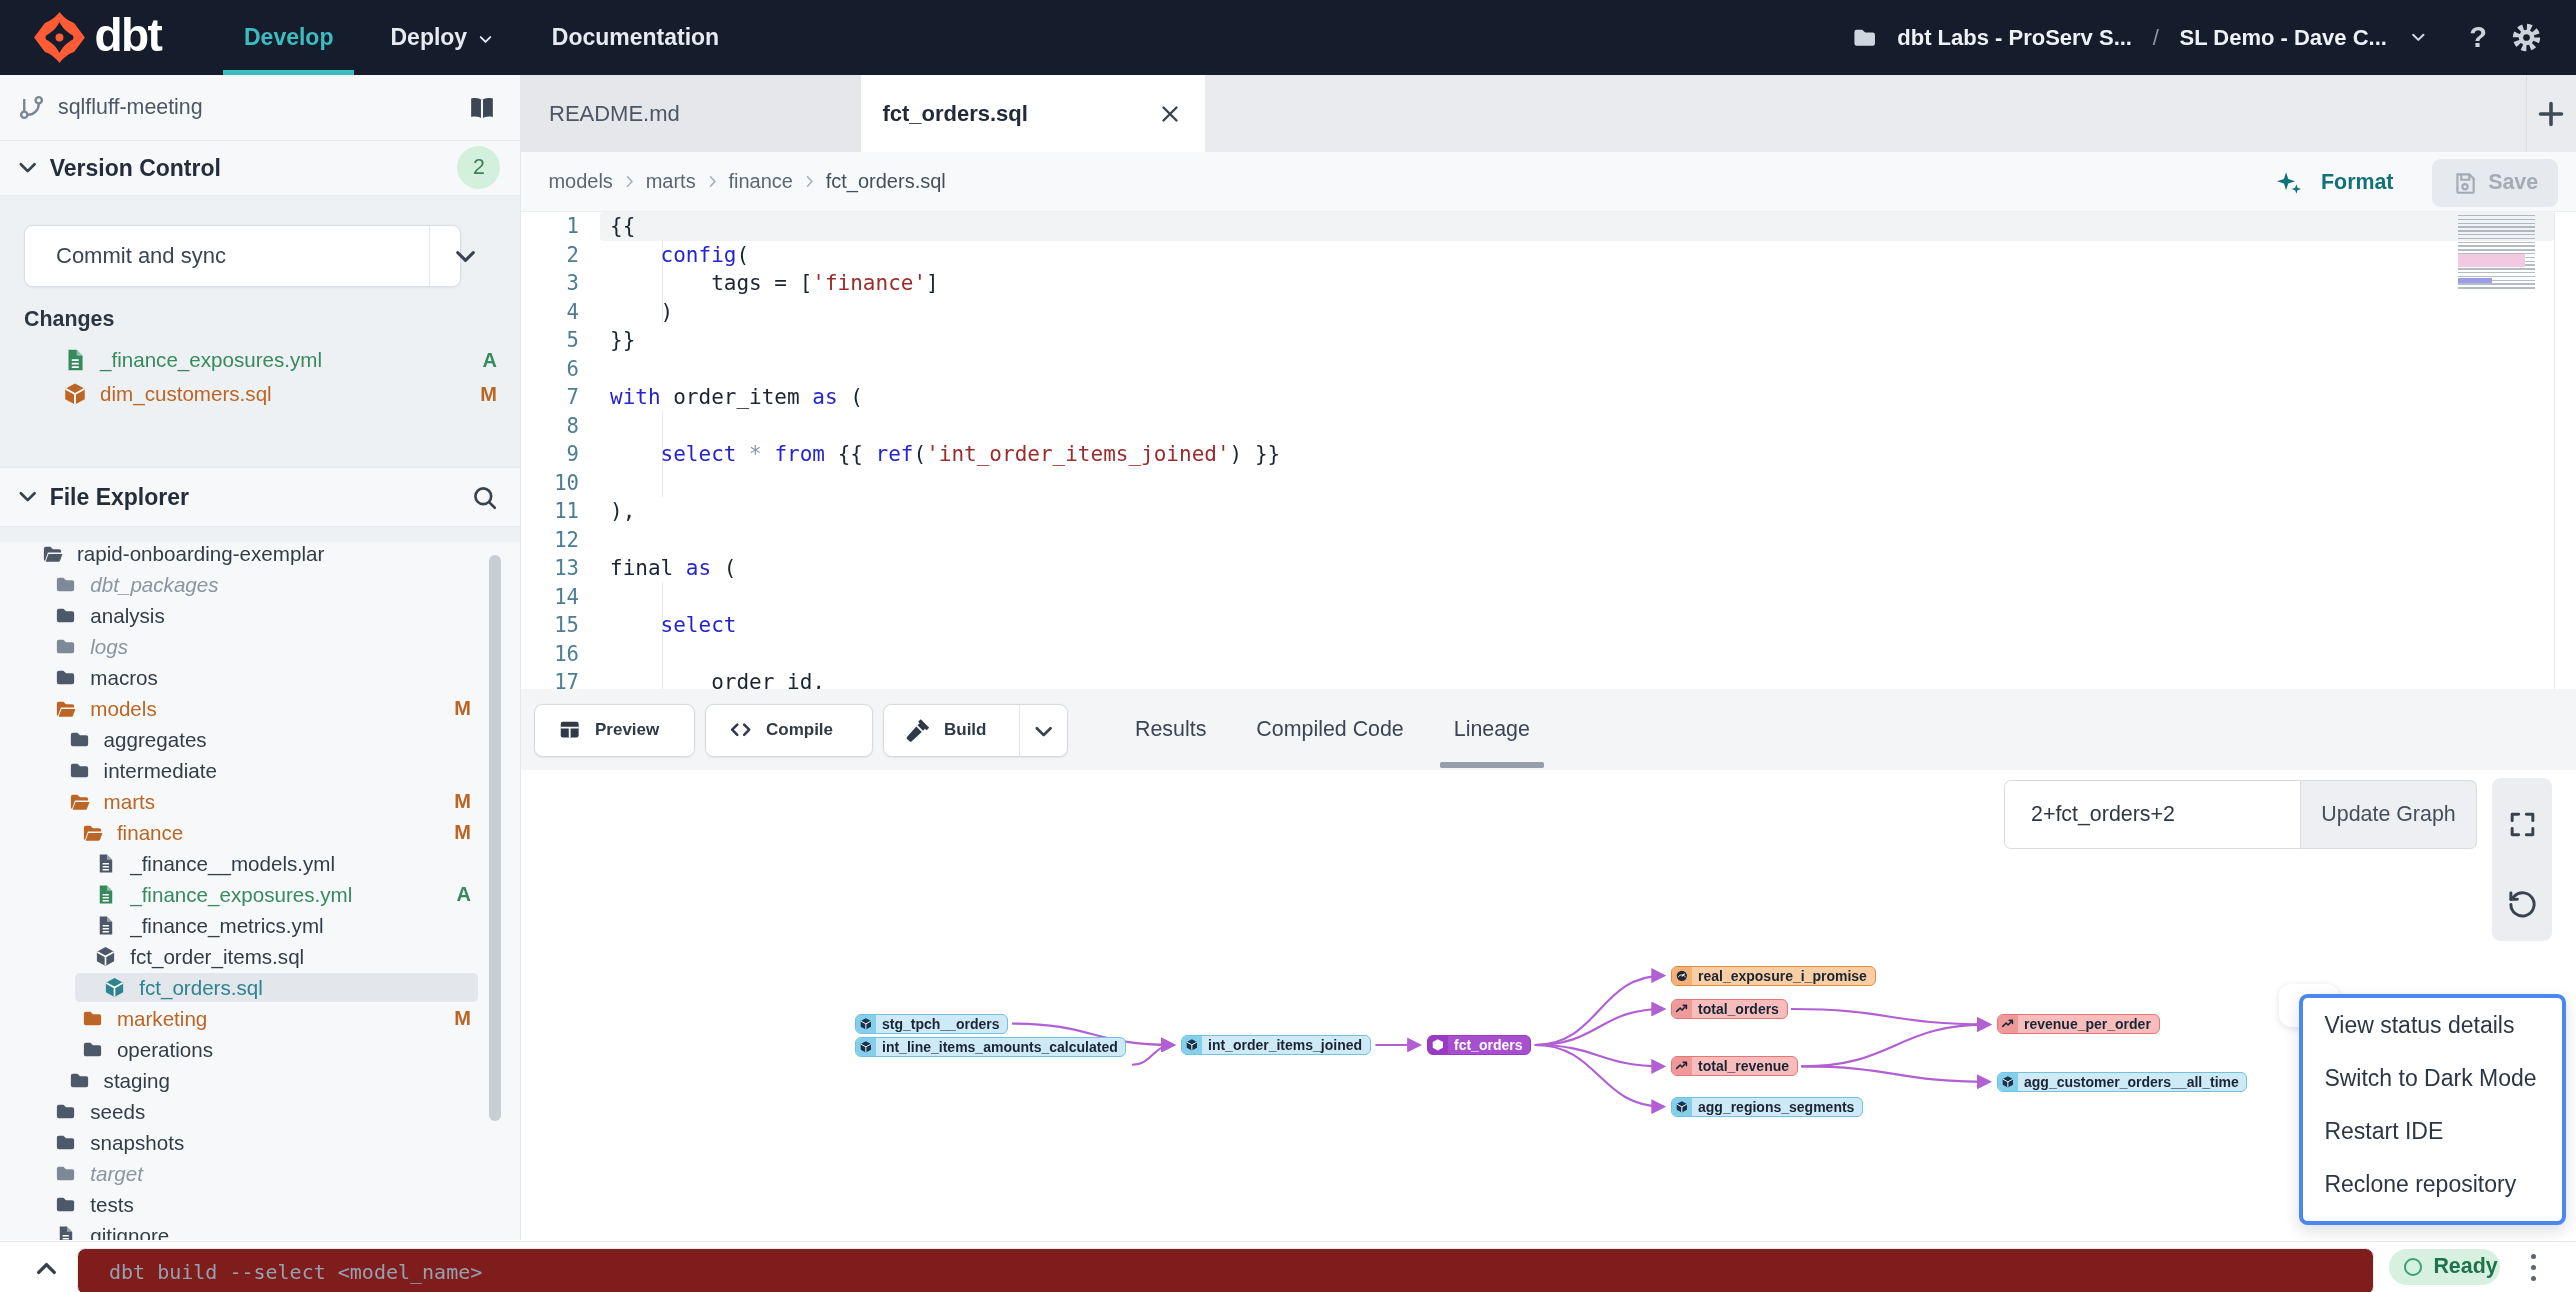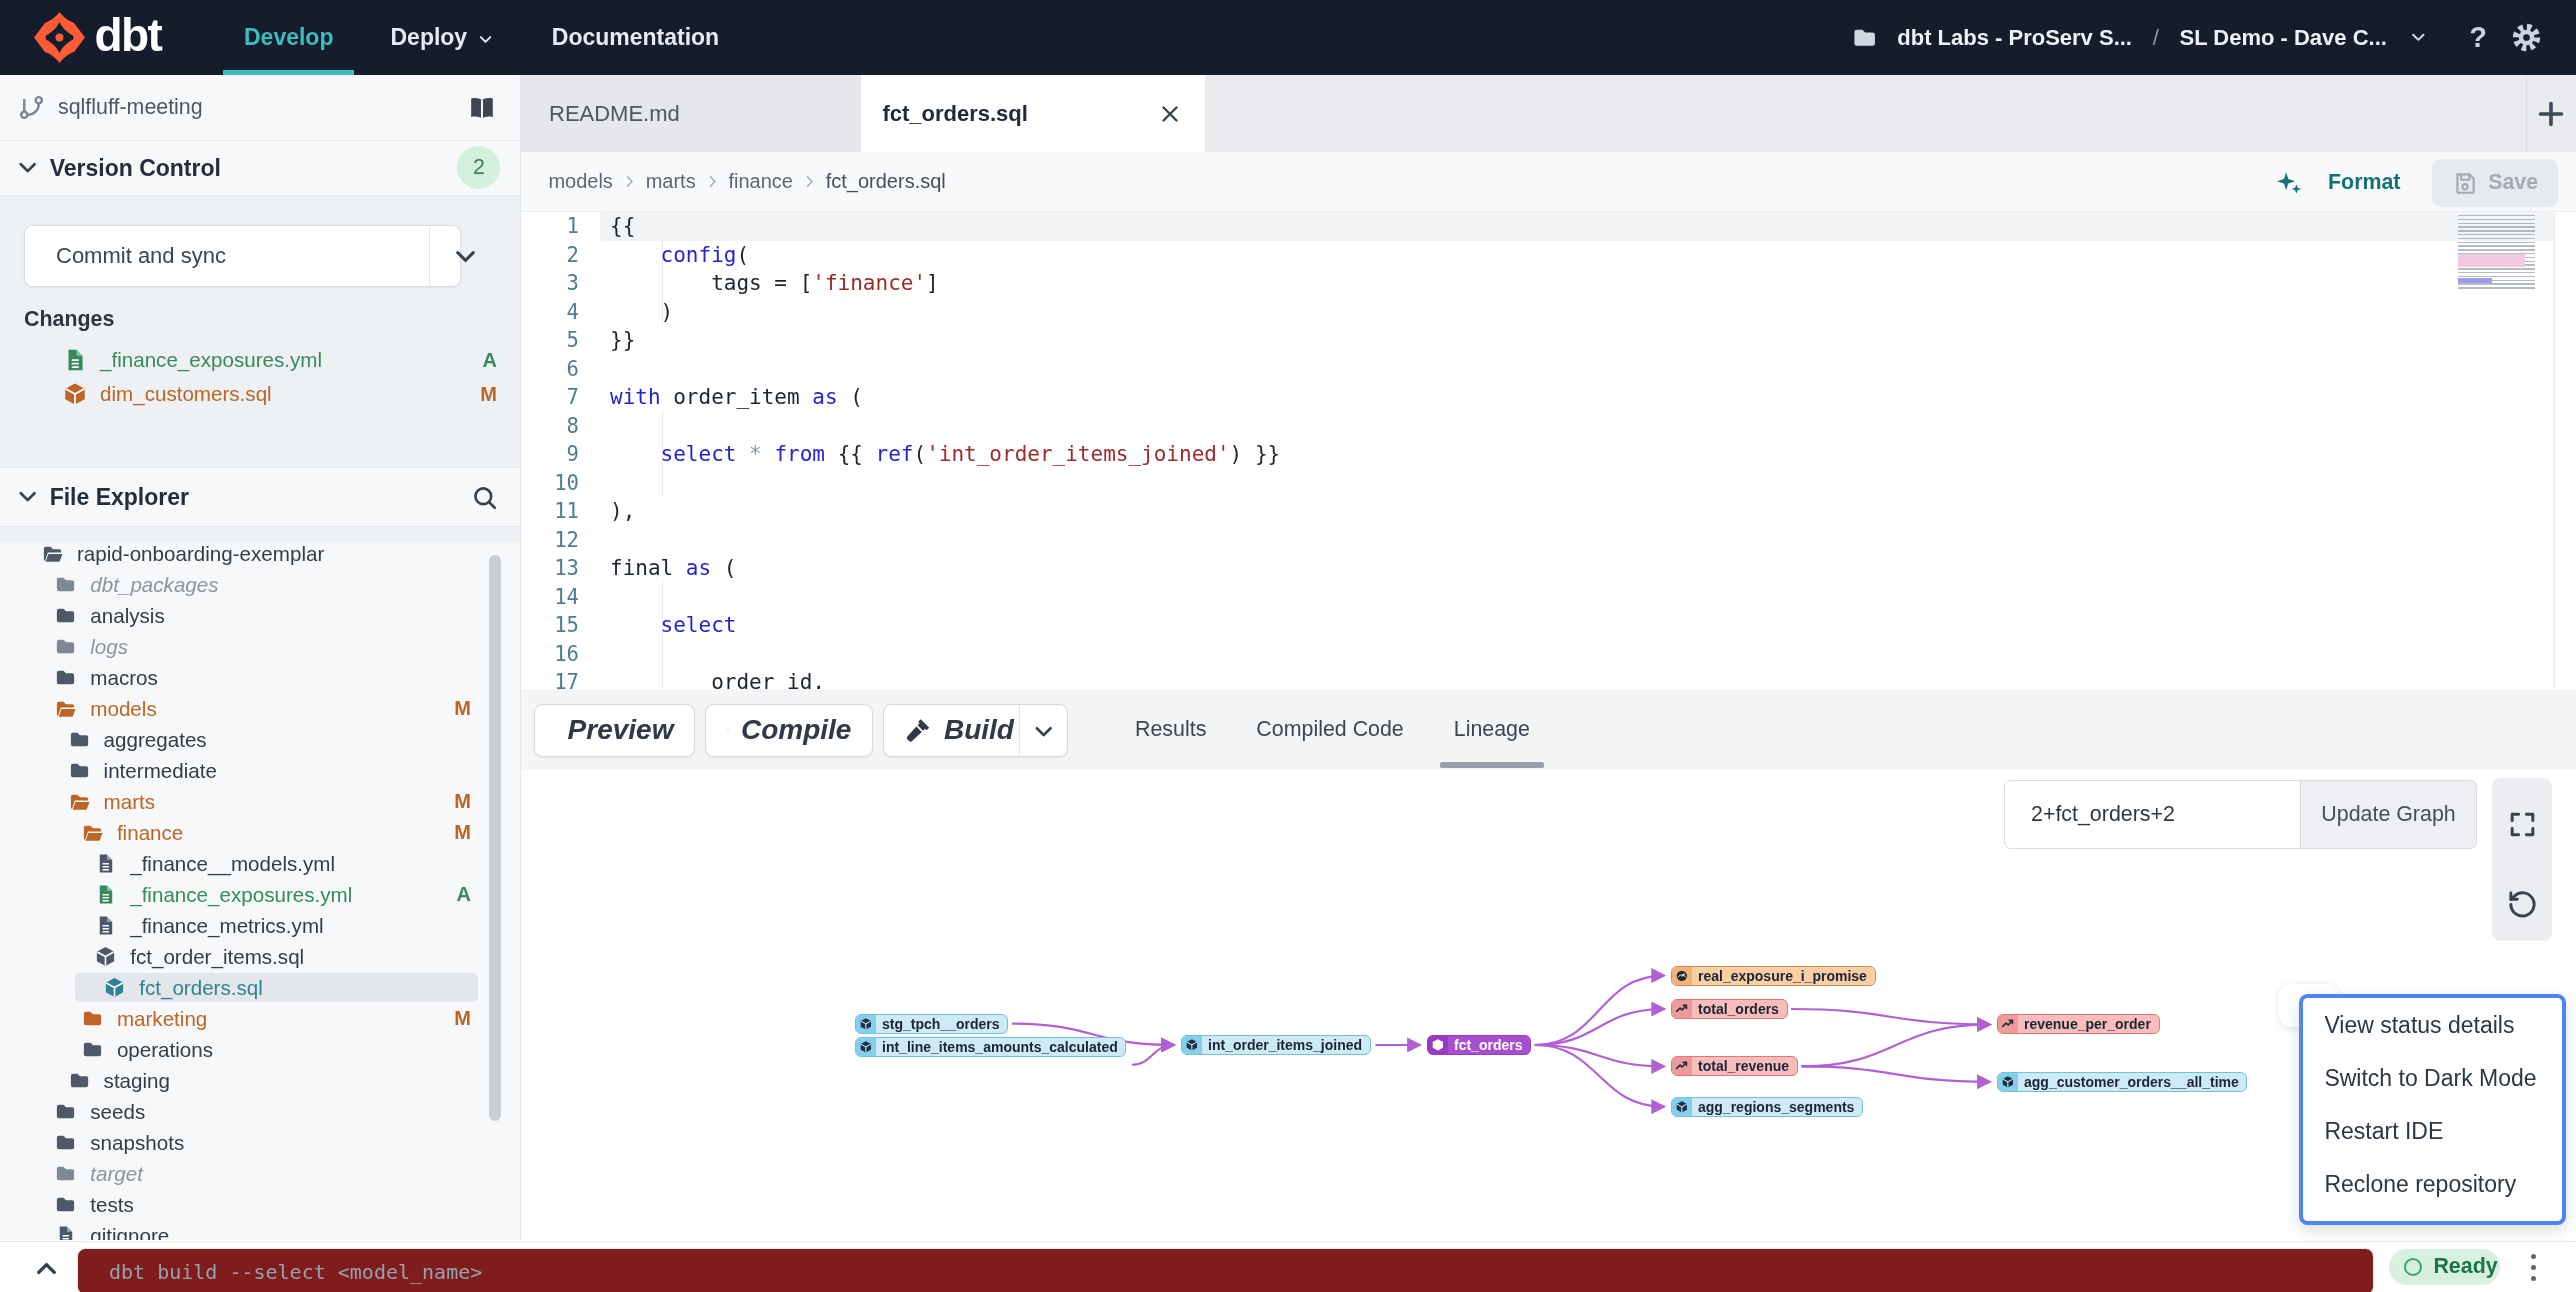--- a/index.html
+++ b/index.html
@@ -76,21 +76,21 @@
   #tab-divider { position:absolute; left:2005px; top:0; width:0.9px; height:77px; background:#d9dce0; }
   #new-tab { position:absolute; left:2012px; top:20.6px; width:36px; height:36px; color:#3f4a58; cursor:pointer; }
 
   #crumbrow { position:absolute; left:0; top:77px; width:2055px; height:60px; background:#f8f9fb; border-bottom:0.9px solid #eceef1; display:flex; align-items:center; }
   #breadcrumb { display:flex; align-items:center; margin-left:27.4px; }
   .crumb { display:flex; align-items:center; }
   .crumb .clabel { font-size:20px; color:#5d6673; cursor:pointer; }
   .crumb:last-child .clabel { color:#454e5c; }
   .crumb .csep { width:19px; height:19px; color:#a6aeb8; margin:0 6.9px; }
   .crumb:last-child .csep { display:none; }
-  #format-btn { position:absolute; left:1753px; top:0; height:60px; display:flex; align-items:center; gap:25px; color:#137179; cursor:pointer; }
+  #format-btn { position:absolute; left:1753px; top:0; height:60px; display:flex; align-items:center; gap:18px; color:#137179; cursor:pointer; }
   #format-btn .fico { width:29px; height:29px; }
   #format-btn .flbl { font-size:21.4px; font-weight:600; }
   #save-btn { position:absolute; left:1911px; top:6.9px; width:126px; height:48px; background:#e6e9ed; border-radius:8.6px; display:flex; align-items:center; justify-content:center; gap:10.3px; color:#a4abb6; cursor:default; }
   #save-btn .sico { width:26px; height:26px; }
   #save-btn .slbl { font-size:21.4px; font-weight:600; }
 
   #codearea { position:absolute; left:0; top:137px; width:2055px; height:477px; background:#fff; overflow:hidden; }
   .code-line { display:flex; height:28.5px; align-items:center; white-space:pre; position:relative; }
   .code-line.hl::after { content:""; position:absolute; left:79px; right:22px; top:0; bottom:0; background:#f1f3f5; border-radius:3.4px; z-index:0; }
   .code-line .ln { width:58px; text-align:right; font-family:"DejaVu Sans Mono", monospace; font-size:20.6px; color:#4d7d92; flex:0 0 auto; z-index:1; }
@@ -101,21 +101,21 @@
     background:repeating-linear-gradient(to bottom, #9aa5b1 0 1.5px, transparent 1.5px 3.8px);
     opacity:.75; }
   #minimap .mm-pink { position:absolute; left:0; top:39px; width:67px; height:13px; background:#f0b6d8; }
   #minimap .mm-blue { position:absolute; left:0; top:63px; width:34px; height:5.1px; background:#7a7ae0; }
   #editor-rborder { position:absolute; left:2033px; top:0; width:0.9px; height:477px; background:#e8eaed; }
 
   
   #paneltoolbar { position:absolute; left:0; top:614px; width:2055px; height:81px; background:#f3f5f7; }
   .pbtn { position:absolute; top:14.6px; height:53px; background:#fff; border:0.9px solid #d6dadf; border-radius:8.6px; box-shadow:0 0.9px 1.7px rgba(20,30,50,.07); display:flex; align-items:center; gap:12px; color:#2f3947; cursor:pointer; }
   .pbtn .bico { width:27.4px; height:27.4px; margin-left:20.6px; }
-  .pbtn .blbl { font-size:28px; font-weight:600; margin-right:20.6px;font-style:italic; }
+  .pbtn .blbl { font-size:17px; font-weight:600; margin-right:20.6px; }
   #btn-preview { left:13px; width:161px; }
   #btn-compile { left:184px; width:168px; }
   #btn-build { left:362px; width:185px; }
   #btn-build .bdiv { position:absolute; left:135px; top:0; bottom:0; width:0.9px; background:#e2e6eb; }
   #btn-build .bchev { position:absolute; left:146px; top:13.7px; width:27.4px; height:27.4px; color:#39434f; }
   #panel-tabs { position:absolute; left:614px; top:0; height:81px; display:flex; gap:50px; }
   .ptab { position:relative; display:flex; align-items:center; font-size:21.4px; color:#3b4553; cursor:pointer; }
   .ptab.active::after { content:""; position:absolute; left:-13.7px; right:-13.7px; bottom:1.7px; height:6px; background:#97a0aa; border-radius:1.7px; }
 
   #canvas { position:absolute; left:0; top:696px; width:2055px; height:470px; background:#fff; overflow:hidden; }

